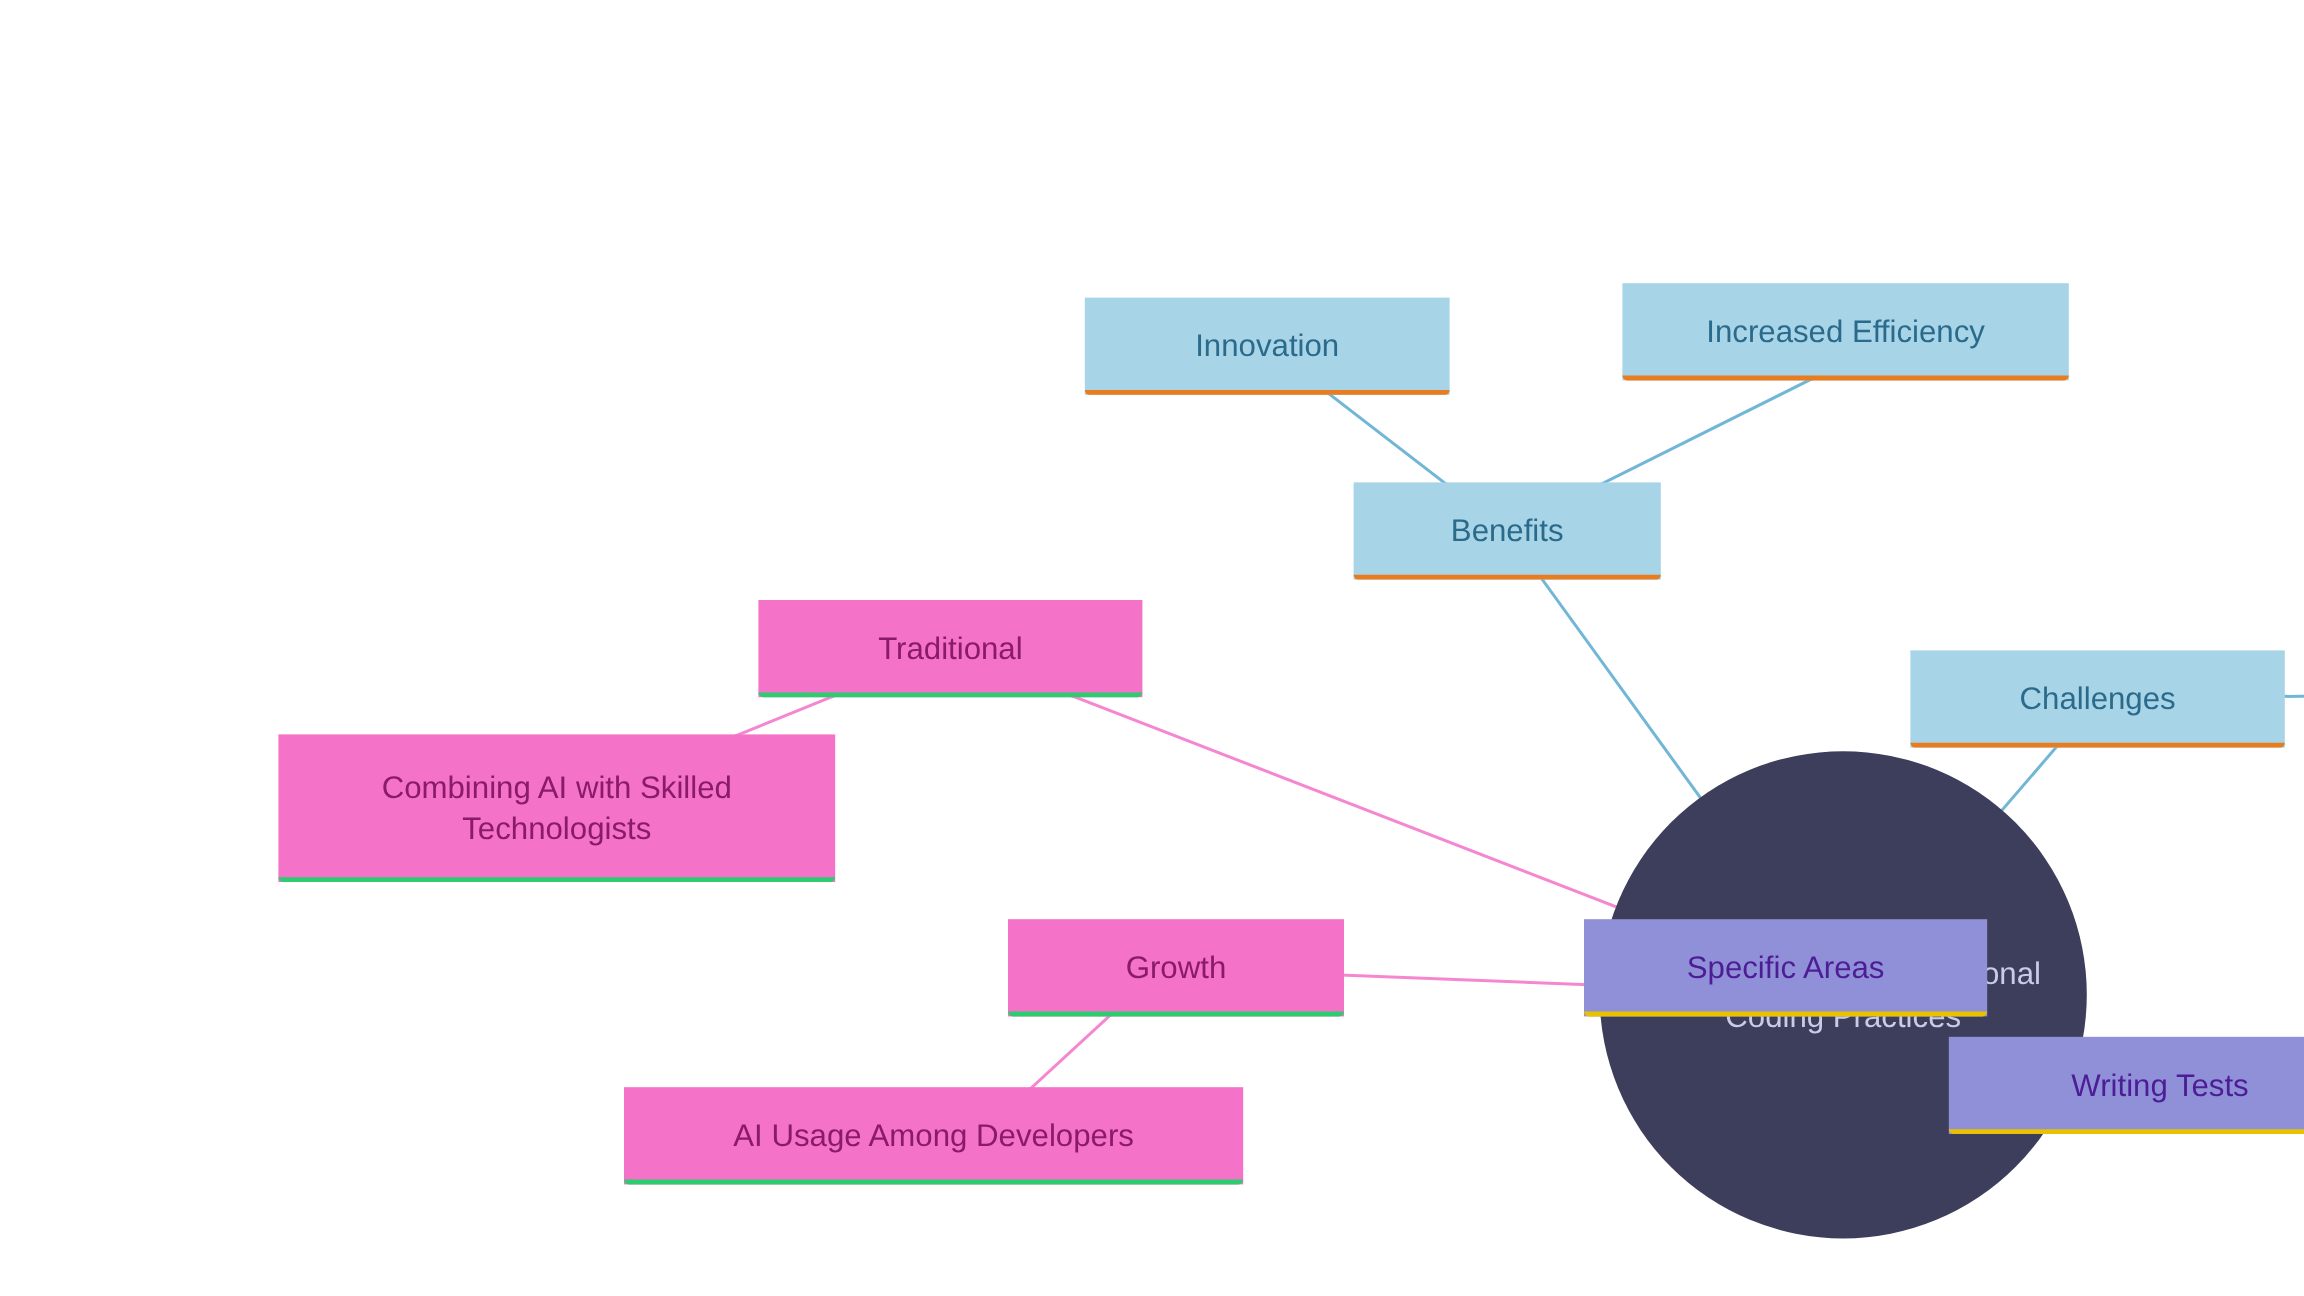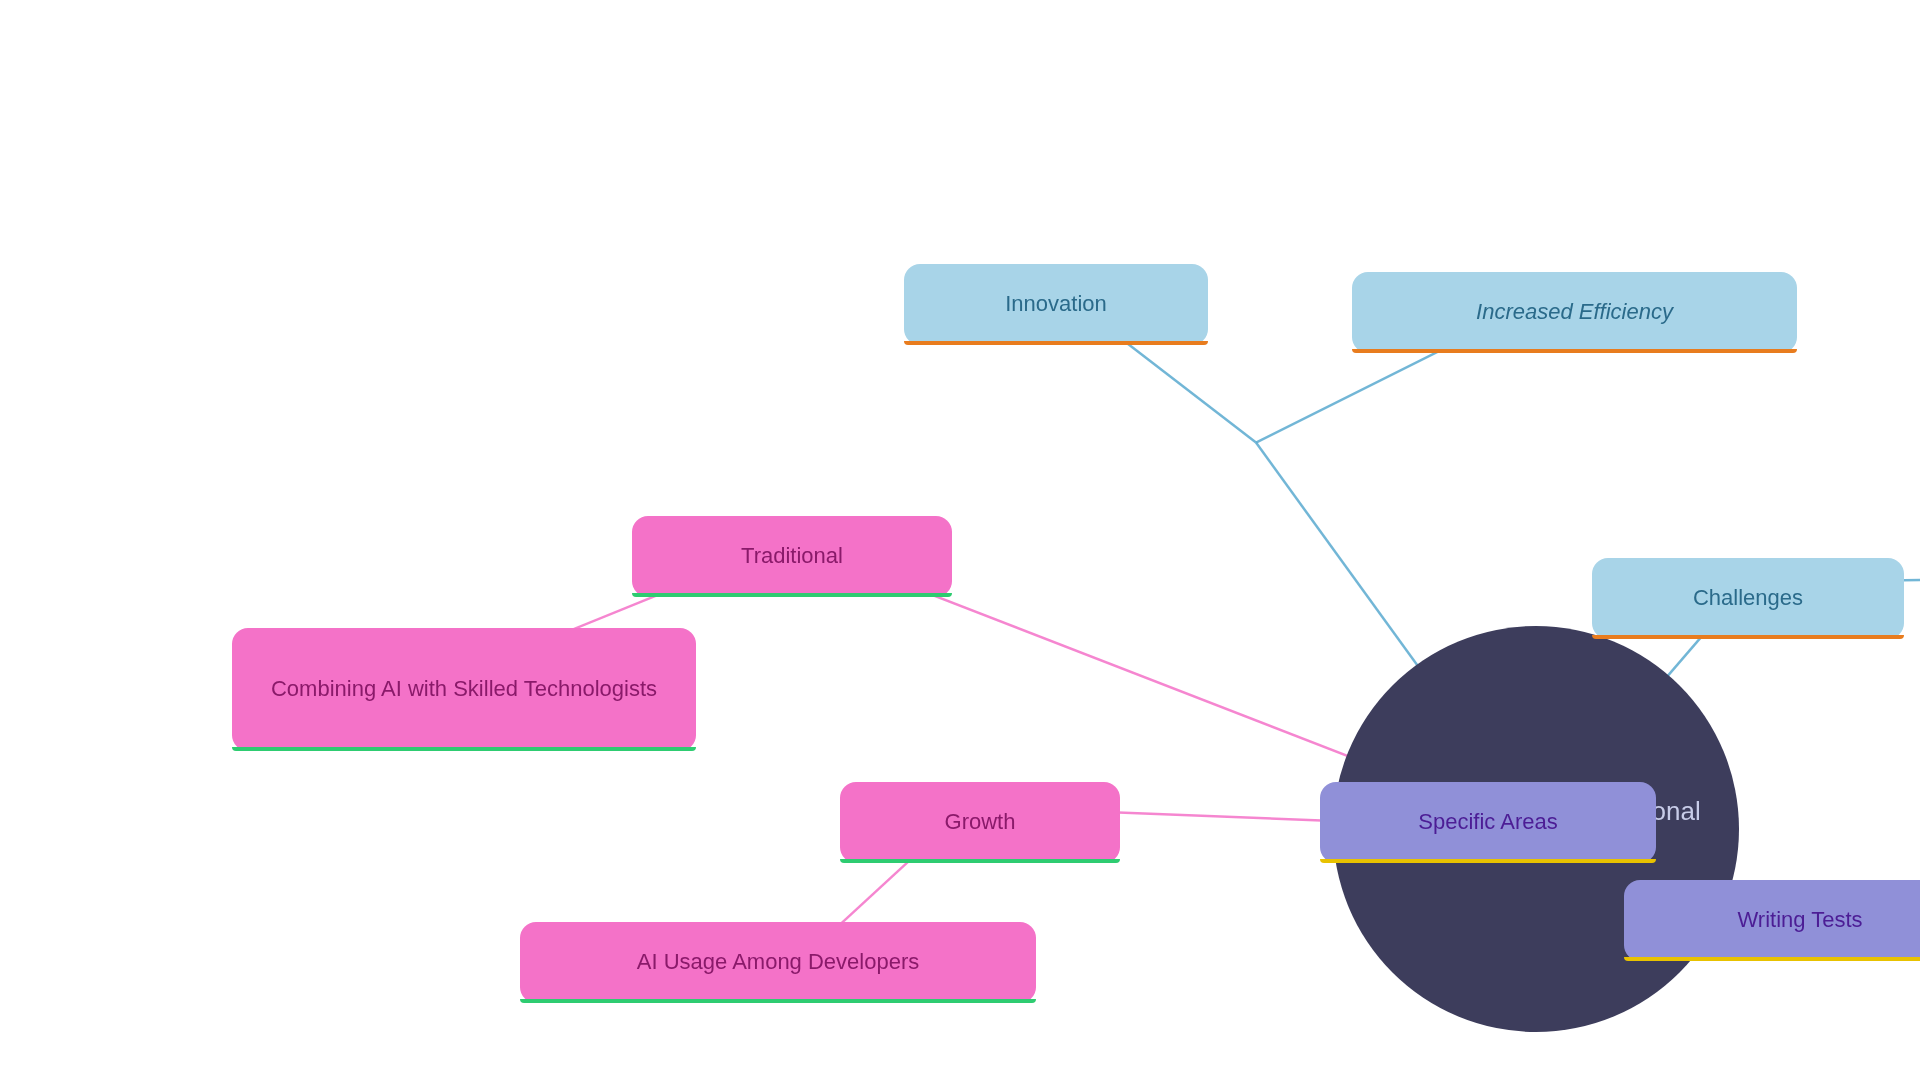--- a/index.html
+++ b/index.html
@@ -12,30 +12,29 @@
       position: relative;
     }
     #mindmap-canvas {
       position: absolute;
       top: 0; left: 0;
       width: 1920px;
       height: 1080px;
     }
     .node {
       position: absolute;
-      border-radius: 16px;
+      border-radius: 0;
       display: flex;
       align-items: center;
       justify-content: center;
       text-align: center;
-      font-size: 22px;
+      font-size: 26px;
       font-weight: 500;
       padding: 14px 20px;
       line-height: 1.3;
-      margin-top: 16px;
     }
     .node::after {
       content: '';
       position: absolute;
       bottom: 0;
       left: 0;
       right: 0;
       height: 4px;
       border-radius: 0 0 6px 6px;
     }
@@ -85,22 +84,23 @@
     <line x1="1748" y1="582.5999999999999" x2="2232" y2="575.5999999999999" stroke="#5aaad0" stroke-width="2.5" opacity="0.85"></line>
     <line x1="1536" y1="829" x2="968" y2="806.5999999999999" stroke="#f472c8" stroke-width="2.5" opacity="0.85"></line>
     <line x1="968" y1="806.5999999999999" x2="816" y2="946.5999999999999" stroke="#f472c8" stroke-width="2.5" opacity="0.85"></line>
     <line x1="1536" y1="829" x2="1488" y2="806.5999999999999" stroke="#9090d8" stroke-width="2.5" opacity="0.85"></line>
     <line x1="1488" y1="806.5999999999999" x2="1800" y2="904.5999999999999" stroke="#9090d8" stroke-width="2.5" opacity="0.85"></line>
   </svg>
 
 <div id="node-container" style="position:absolute;top:0;left:0;width:1920px;height:1080px;pointer-events:none;">
     <div class="center-node" style="left: 1333px; top: 626px; width: 406px; height: 406px;">Integrating AI into Traditional
 Coding Practices</div>
+    <div class="node node-blue" style="left: 1128px; top: 402px; width: 256px; min-height: 81.2px;">Benefits</div>
     <div class="node node-blue" style="left: 904px; top: 248px; width: 304px; min-height: 81.2px;">Innovation</div>
-    <div class="node node-blue" style="left: 1352px; top: 256px; width: 445px; min-height: 81.2px; font-style: italic;">Increased Efficiency</div>
+    <div class="node node-blue" style="left: 1352px; top: 236px; width: 372px; min-height: 81.2px;">Increased Efficiency</div>
     <div class="node node-pink" style="left: 632px; top: 500px; width: 320px; min-height: 81.2px;">Traditional</div>
     <div class="node node-pink" style="left: 232px; top: 612px; width: 464px; min-height: 123.2px;">Combining AI with Skilled
 Technologists</div>
     <div class="node node-blue" style="left: 1592px; top: 542px; width: 312px; min-height: 81.2px;">Challenges</div>
     <div class="node node-pink" style="left: 840px; top: 766px; width: 280px; min-height: 81.2px;">Growth</div>
     <div class="node node-pink" style="left: 520px; top: 906px; width: 516px; min-height: 81.2px;">AI Usage Among Developers</div>
     <div class="node node-purple" style="left: 1320px; top: 766px; width: 336px; min-height: 81.2px;">Specific Areas</div>
     <div class="node node-purple" style="left: 1624px; top: 864px; width: 352px; min-height: 81.2px;">Writing Tests</div>
   </div>
 

